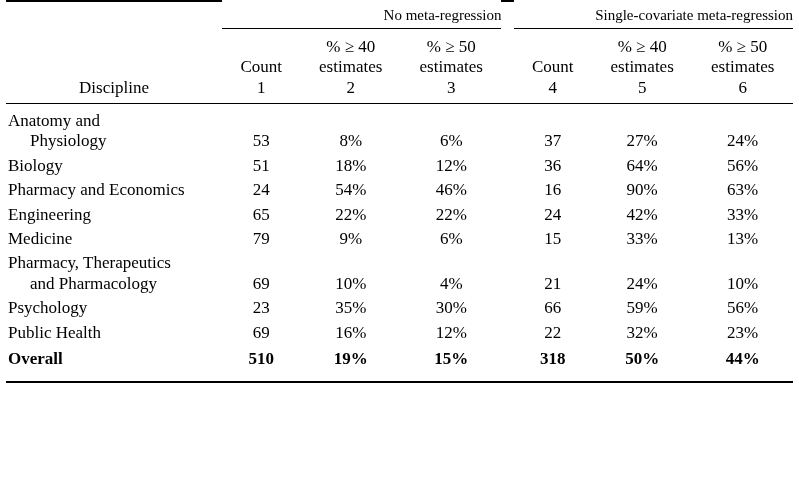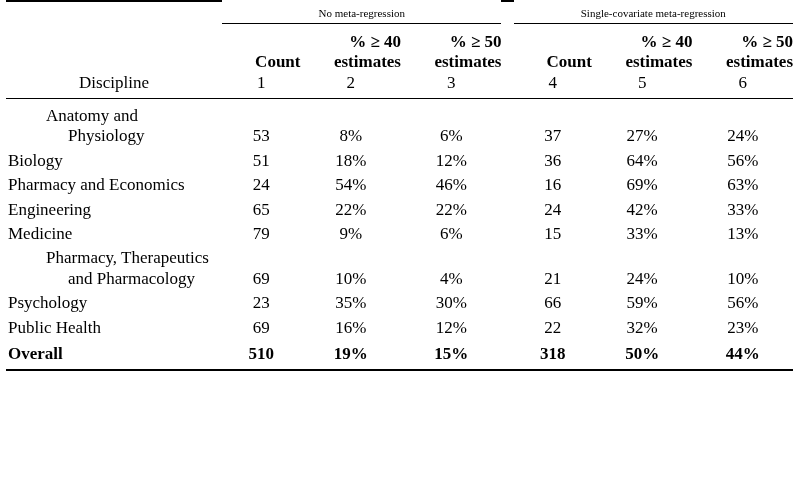--- a/index.html
+++ b/index.html
@@ -36,33 +36,33 @@
   
   .rule-top td   { border-top: 2px solid #000; }
   .rule-thin td  { border-top: 1px solid #000; }
   .rule-bot td   { border-bottom: 2px solid #000; }
 
   td, th {
     padding: 0;
     vertical-align: bottom;
   }
   .grouphdr {
-    text-align: center;
+    text-align: right;
     font-weight: normal;
     padding: 6px 0 4px 0;
-    font-size: 11px;
+    font-size: 15px;
   }
   .grouphdr .inner {
     display: block;
     border-bottom: 1px solid #000;
     padding-bottom: 4px;
   }
   .colhdr {
-    text-align: right;
-    font-weight: bold;
+    text-align: center;
+    font-weight: normal;
     line-height: 1.18;
     padding: 4px 0 1px 0;
     vertical-align: bottom;
   }
   .colnum {
     text-align: center;
     font-weight: normal;
     padding: 0 0 5px 0;
     vertical-align: top;
   }
@@ -82,30 +82,29 @@
     padding-left: 2px;
   }
   td.val {
     text-align: center;
   }
   tbody tr:first-child td {
     padding-top: 7px;
   }
   .wrap2 {
     display: block;
-    margin-left: 38px;
   }
   .wrap2 .cont {
     display: block;
     padding-left: 22px;
   }
   .overall td {
     font-weight: bold;
     padding-top: 4px;
-    padding-bottom: 5px;
+    padding-bottom: 12px;
     font-family: Liberation Serif, serif;
   }
 </style>
 </head>
 <body>
 
 <div class="page">
   <table class="stats">
     <colgroup>
       <col class="c-disc">
@@ -191,21 +190,21 @@
         <td class="val">64%</td>
         <td class="val">56%</td>
       </tr>
       <tr>
         <td class="disc">Pharmacy and Economics</td>
         <td class="val">24</td>
         <td class="val">54%</td>
         <td class="val">46%</td>
         <td></td>
         <td class="val">16</td>
-        <td class="val">69%</td>
+        <td class="val">90%</td>
         <td class="val">63%</td>
       </tr>
       <tr>
         <td class="disc">Engineering</td>
         <td class="val">65</td>
         <td class="val">22%</td>
         <td class="val">22%</td>
         <td></td>
         <td class="val">24</td>
         <td class="val">42%</td>

